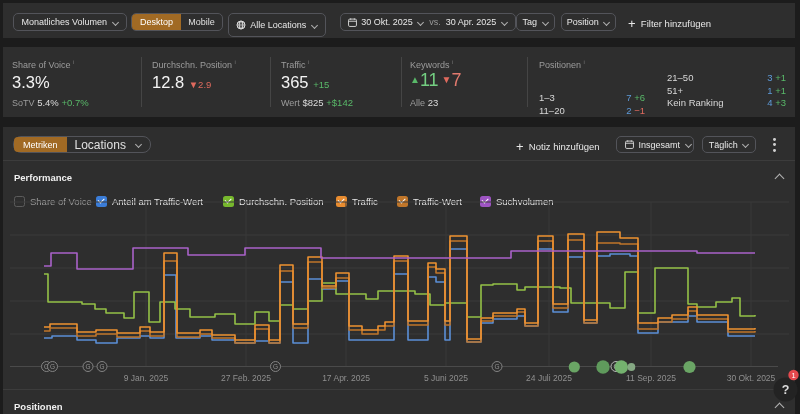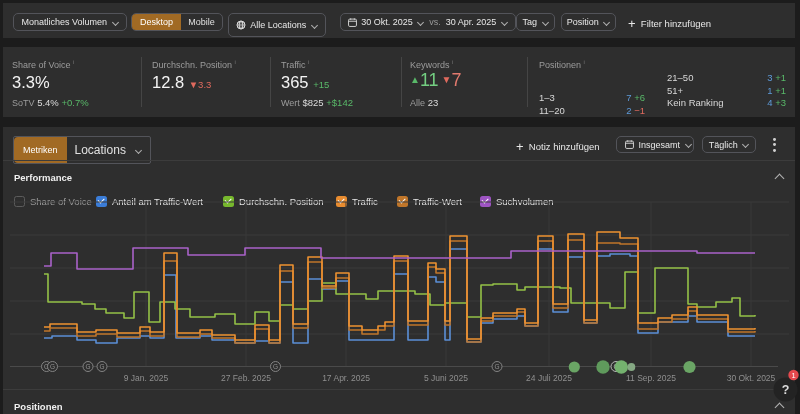--- a/index.html
+++ b/index.html
@@ -57,21 +57,21 @@
 <div class="sep" style="left:141px; top:57px; height:50px;"></div>
 <div class="sep" style="left:270px; top:57px; height:50px;"></div>
 <div class="sep" style="left:401px; top:57px; height:50px;"></div>
 <div class="sep" style="left:527px; top:57px; height:50px;"></div>
 
 <div class="abs lbl" style="left:12px; top:59px;">Share of Voice <sup style="font-size:6px; color:#777;">i</sup></div>
 <div class="abs big" style="left:12px; top:73px;">3.3%</div>
 <div class="abs" style="left:12px; top:97px; font-size:9.5px;"><span class="lbl">SoTV</span> <span style="color:#dcdcdc;">5.4%</span> <span class="grn">+0.7%</span></div>
 
 <div class="abs lbl" style="left:152px; top:59px;">Durchschn. Position <sup style="font-size:6px; color:#777;">i</sup></div>
-<div class="abs big" style="left:152px; top:73px;">12.8 <span class="red" style="font-size:9.5px;">▼3.3</span></div>
+<div class="abs big" style="left:152px; top:73px;">12.8 <span class="red" style="font-size:9.5px;">▼2.9</span></div>
 
 <div class="abs lbl" style="left:281px; top:59px;">Traffic <sup style="font-size:6px; color:#777;">i</sup></div>
 <div class="abs big" style="left:281px; top:73px;">365 <span class="grn" style="font-size:9.5px;">+15</span></div>
 <div class="abs" style="left:281px; top:97px; font-size:9.5px;"><span class="lbl">Wert</span> <span style="color:#dcdcdc;">$825</span> <span class="grn">+$142</span></div>
 
 <div class="abs lbl" style="left:410px; top:59px;">Keywords <sup style="font-size:6px; color:#777;">i</sup></div>
 <div class="abs" style="left:410px; top:70px; font-size:18px;"><span class="grn" style="font-size:10px; position:relative; top:-3px;">▲</span><span style="color:#74cf82;">11</span><span class="red" style="font-size:10px; position:relative; top:-3px; margin-left:3px;">▼</span><span style="color:#e37a6e;">7</span></div>
 <div class="abs" style="left:410px; top:97px; font-size:9.5px;"><span class="lbl">Alle</span> <span style="color:#dcdcdc;">23</span></div>
 
 <div class="abs lbl" style="left:539px; top:59px;">Positionen <sup style="font-size:6px; color:#777;">i</sup></div>
@@ -79,21 +79,21 @@
   <div style="display:flex;"><span style="color:#d8d8d8;">1–3</span><span style="flex:1;"></span><span class="blu">7</span>&nbsp;<span class="grn">+6</span></div>
   <div style="display:flex;"><span style="color:#d8d8d8;">11–20</span><span style="flex:1;"></span><span class="blu">2</span>&nbsp;<span class="red">−1</span></div>
 </div>
 <div class="abs" style="left:667px; top:72px; font-size:9.5px; line-height:12.5px; width:119px;">
   <div style="display:flex;text-align:center;"><span style="color:#d8d8d8;">21–50</span><span style="flex:1;"></span><span class="blu">3</span>&nbsp;<span class="grn">+1</span></div>
   <div style="display:flex;"><span style="color:#d8d8d8;">51+</span><span style="flex:1;"></span><span class="blu">1</span>&nbsp;<span class="grn">+1</span></div>
   <div style="display:flex;"><span style="color:#d8d8d8;">Kein Ranking</span><span style="flex:1;"></span><span class="blu">4</span>&nbsp;<span class="grn">+3</span></div>
 </div>
 
 <div class="card" style="top:127px; height:287px;"></div>
-<div class="abs" style="left:13px; top:136px; height:28px; border:1px solid #53545a; border-radius:2px; display:flex;">
+<div class="abs" style="left:13px; top:136px; height:17px; border:1px solid #53545a; border-radius:8px; display:flex;">
   <div style="background:#a16a24; border-radius:4px 0 0 4px; color:#fff; font-size:9px; display:flex; align-items:center; padding:0 9px;">Metriken</div>
   <div style="color:#e0e0e0; font-size:12px; display:flex; align-items:center; padding:0 8px;">Locations&nbsp;&nbsp;<span class="chev"></span></div>
 </div>
 <div class="abs" style="left:516px; top:138px; color:#e8e8e8; font-size:9.5px;"><span style="font-size:13px; position:relative; top:1px;">+</span>&nbsp; Notiz hinzufügen</div>
 <div class="btn" style="left:616px; top:136px; width:78px; height:17px;padding-left:7px;">
   <svg width="9" height="9" viewBox="0 0 10 10" style="margin-right:4px;">
       <rect x="0.6" y="1.2" width="8.8" height="8.2" rx="1.4" fill="none" stroke="#ddd" stroke-width="1"></rect>
       <line x1="0.6" y1="3.6" x2="9.4" y2="3.6" stroke="#ddd" stroke-width="1"></line>
       <line x1="3" y1="0.4" x2="3" y2="2" stroke="#ddd" stroke-width="1"></line>
       <line x1="7" y1="0.4" x2="7" y2="2" stroke="#ddd" stroke-width="1"></line>

